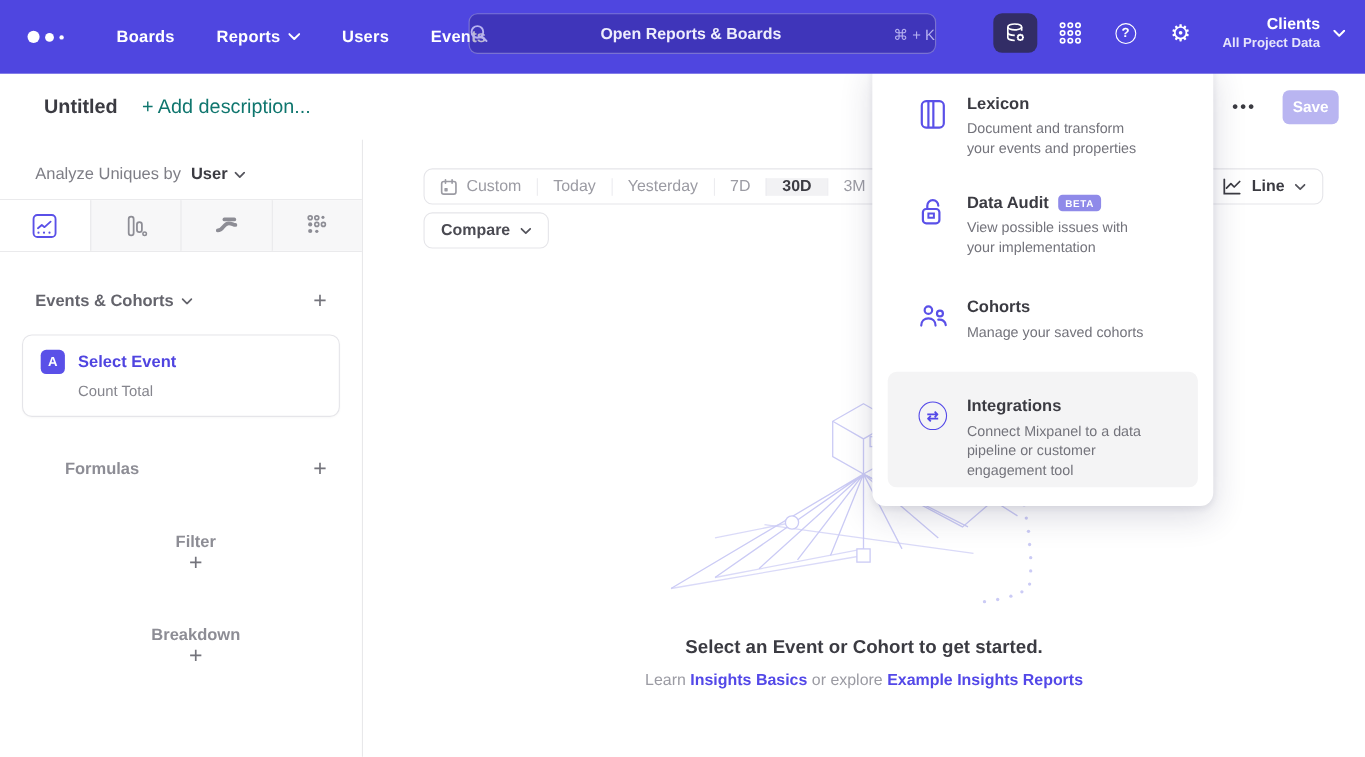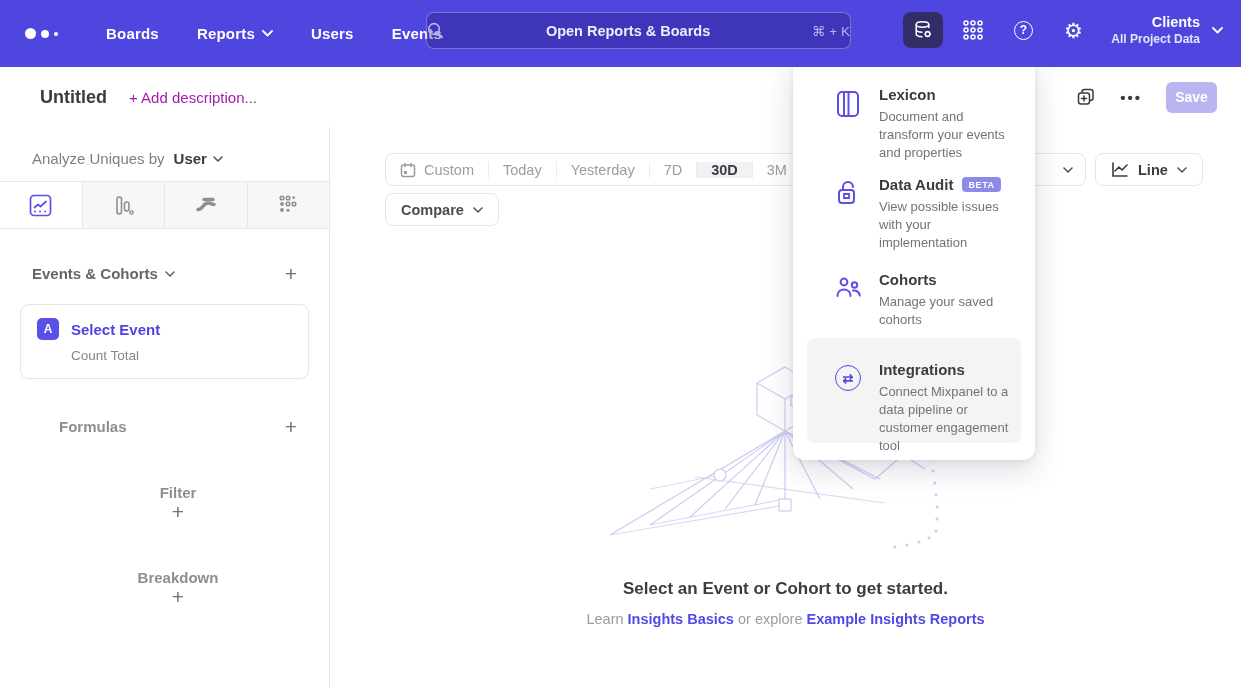--- a/index.html
+++ b/index.html
@@ -29,21 +29,21 @@
     color:#fff; font-size:12px; font-weight:700; display:flex; align-items:center; justify-content:center; }
   .gear-glyph { color:#fff; font-size:21px; line-height:1; }
   .project-switch { display:flex; align-items:center; gap:12px; margin-left:8px; cursor:pointer; }
   .project-text { display:flex; flex-direction:column; line-height:1.25; }
   .project-name { color:#fff; font-size:14.5px; font-weight:700;text-align:right; }
   .project-scope { color:#e6e4fb; font-size:12px; font-weight:700; }
 
   
   .report-header { height:60px; display:flex; align-items:center; position:relative; }
   .report-title { font-size:18px; font-weight:700; color:#3b3b42; margin-left:40px; cursor:text; }
-  .report-desc { font-size:15px; color:#a21caf; margin-left:22px; cursor:text; }
+  .report-desc { font-size:18px; color:#0f766e; margin-left:22px; cursor:text; }
   .header-right { position:absolute; right:24px; display:flex; align-items:center; gap:24px; }
   .hicon { cursor:pointer; display:flex; align-items:center; }
   .dots { color:#3b3b42; font-size:15px; letter-spacing:2px; font-weight:700; }
   .save-btn { width:51px; height:31px; background:#b9b5f1; color:#fff; border:none; border-radius:6px;
     font-size:14px; font-weight:600; font-family:inherit; cursor:pointer; }
 
   
   .page-body { display:flex; height:628px; }
   .sidebar { width:330px; border-right:1px solid #e8e8ea; flex-shrink:0; }
   .content { flex:1; position:relative; }
@@ -88,21 +88,21 @@
     border:1px solid #e5e5e9; border-radius:8px; display:flex; align-items:center; gap:9px;
     font-size:14.5px; font-weight:700; color:#3b3b42; cursor:pointer; }
 
   .illustration { position:absolute; left:265px; top:230px; }
   .empty-title { position:absolute; top:452px; width:100%; text-align:center;
     font-size:17px; font-weight:700; color:#3b3b42; }
   .empty-links { position:absolute; top:484px; width:100%; text-align:center; font-size:14.5px; color:#9b9ba3; }
   .empty-links a { color:#5348e8; font-weight:700; text-decoration:none; cursor:pointer; }
 
   
-  .menu-panel { position:absolute; left:793px; top:56px; width:242px; height:404px; background:#fff;
+  .menu-panel { position:absolute; left:793px; top:56px; width:310px; height:404px; background:#fff;
     border-radius:12px; box-shadow:0 10px 30px rgba(40,40,80,.16), 0 2px 6px rgba(40,40,80,.08); z-index:50; }
   .menu-item { position:absolute; left:0; width:100%; display:flex; gap:16px; padding:0 26px 0 42px; cursor:pointer; }
   .menu-icon { flex-shrink:0; width:28px; padding-top:4px; }
   .menu-title { font-size:15px; font-weight:700; color:#3b3b42; display:flex; align-items:center; gap:9px; }
   .menu-desc { font-size:13px; line-height:18px; color:#73737b; margin-top:5px; max-width:170px; }
   .beta-badge { background:#8f8ae9; color:#fff; font-size:9px; font-weight:700; letter-spacing:.6px;
     padding:2.5px 6px; border-radius:4px; }
   .menu-hl { position:absolute; left:14px; right:14px; top:282px; height:105px; background:#f4f4f5; border-radius:8px; }
   .int-circle { width:26px; height:26px; border:1.8px solid #5348e8; border-radius:50%;
     display:flex; align-items:center; justify-content:center; color:#5348e8; font-size:13px; font-weight:700; }

